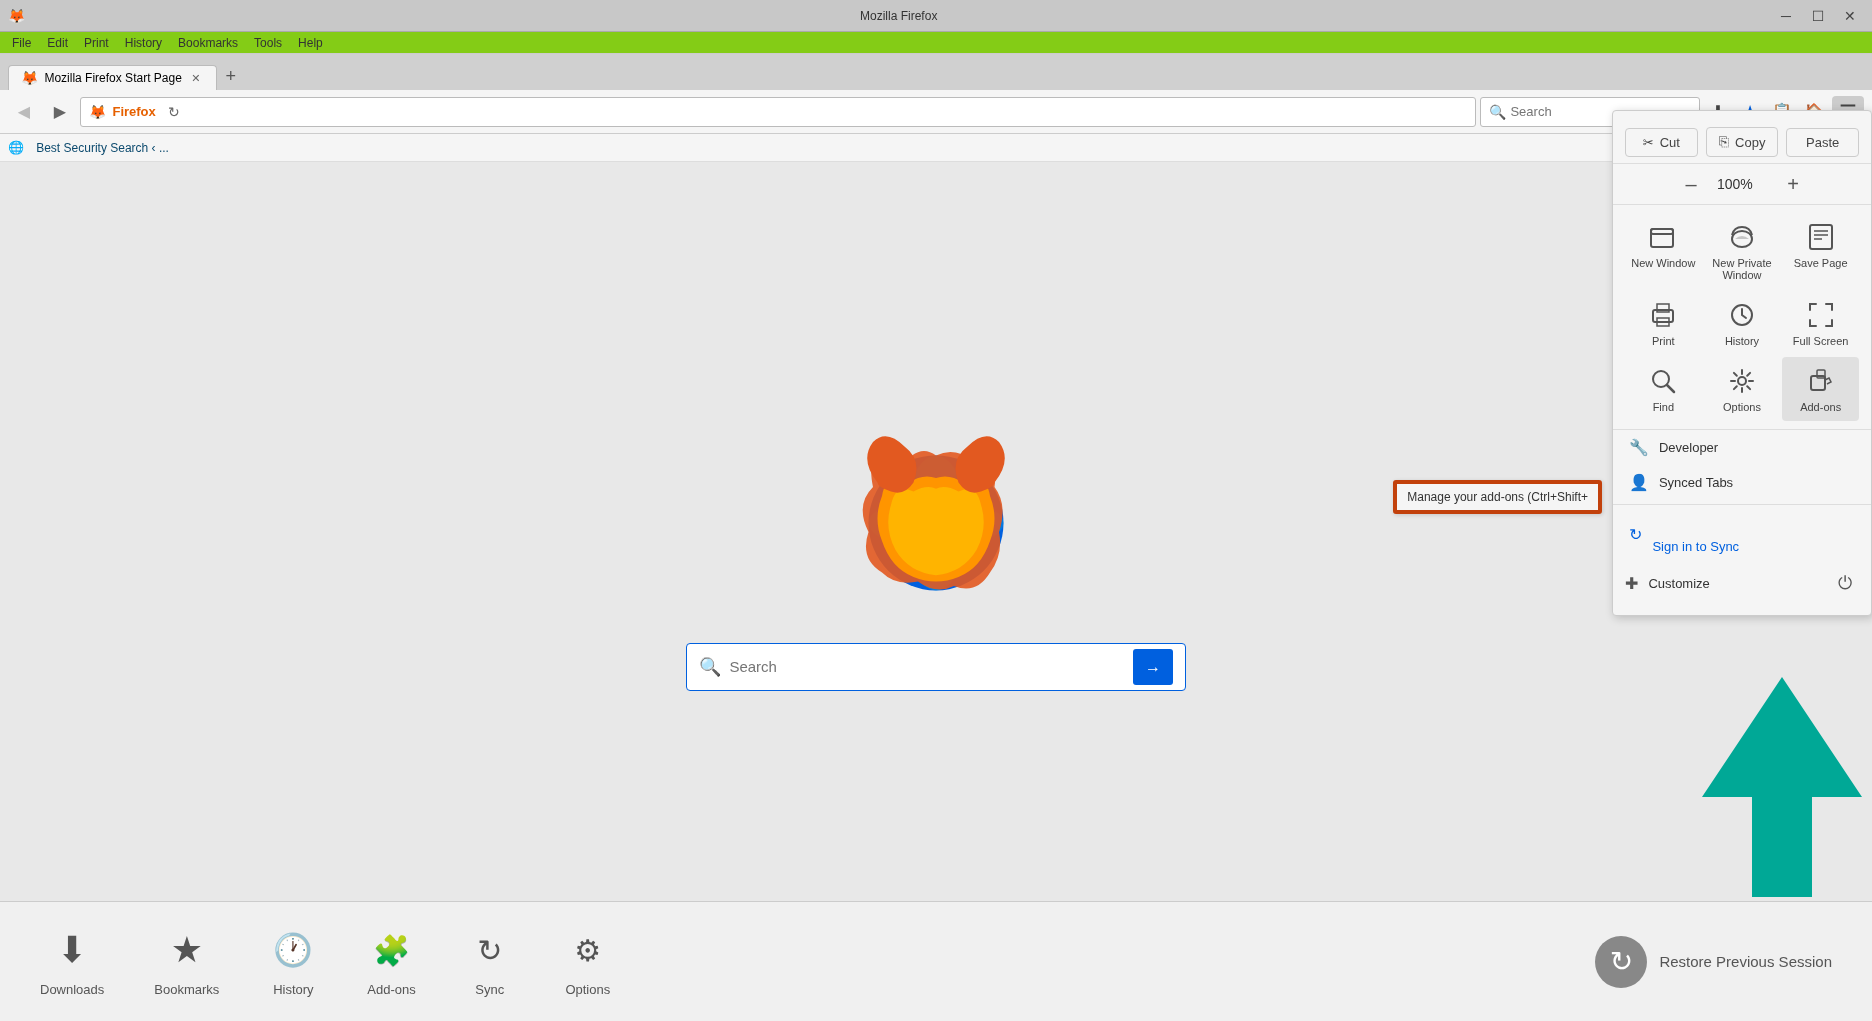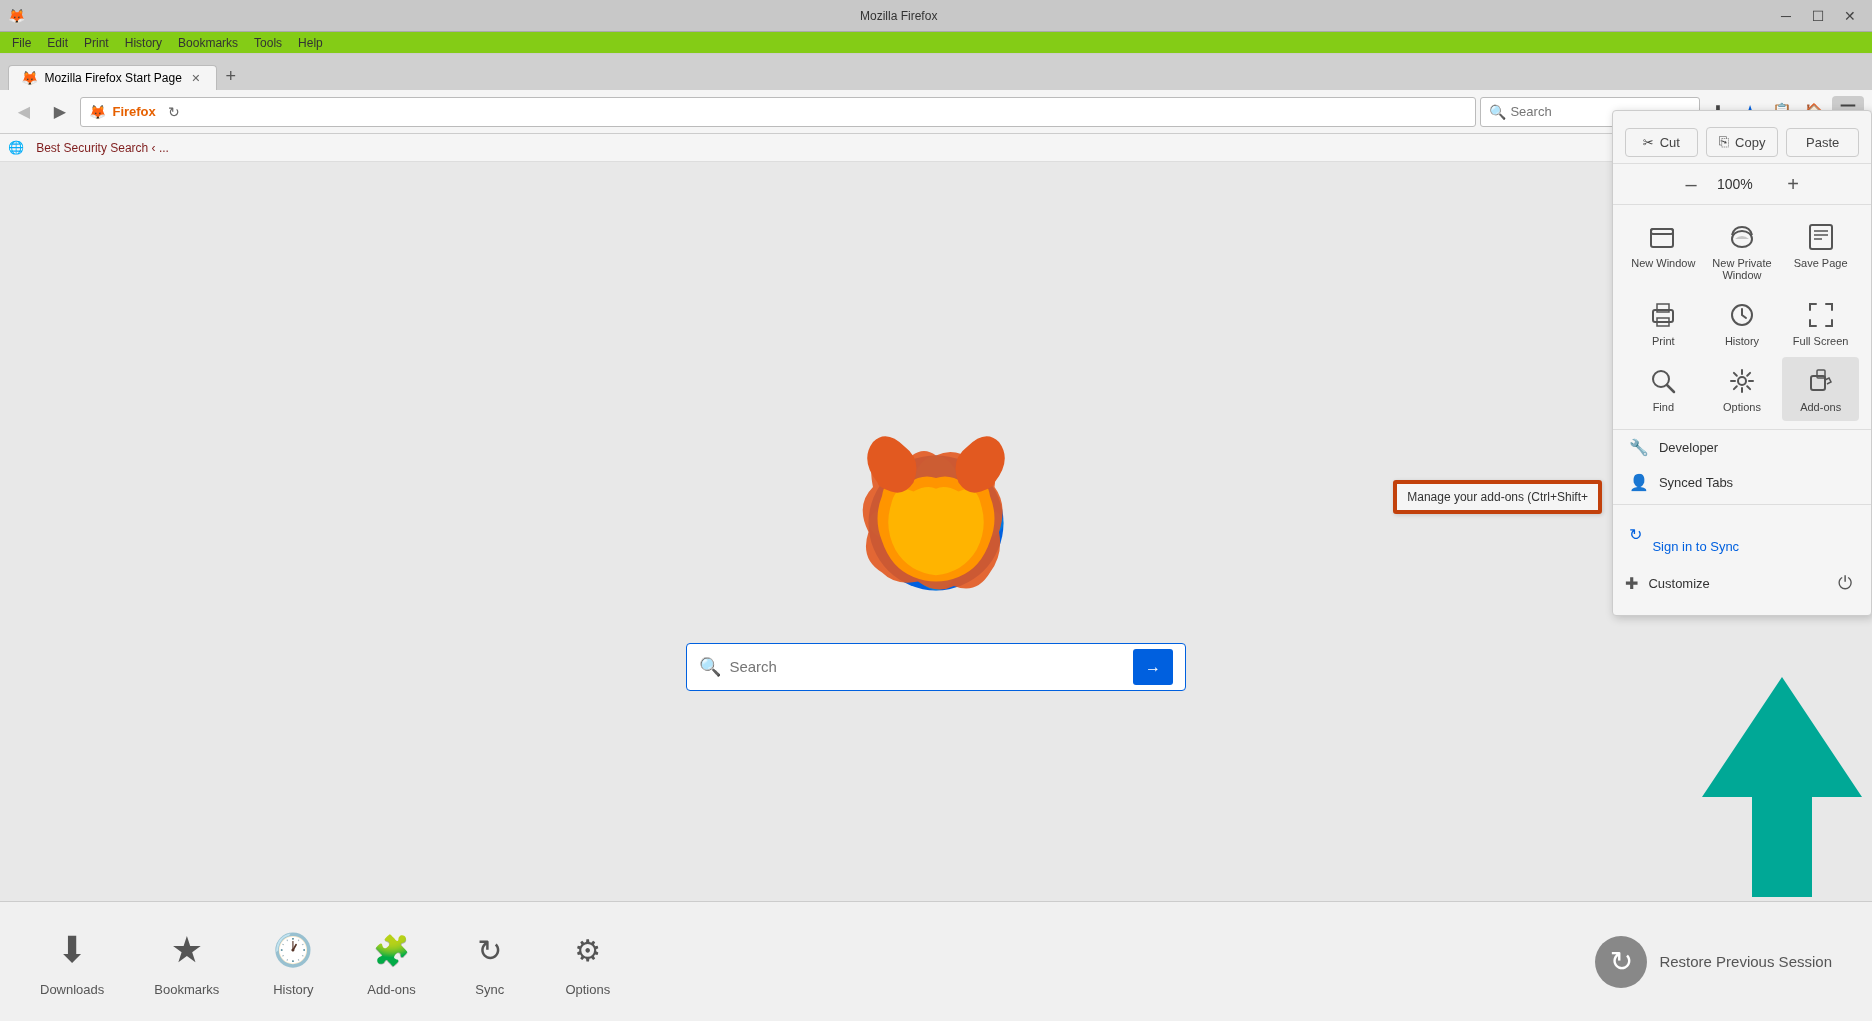--- a/index.html
+++ b/index.html
@@ -152,21 +152,21 @@
       height: 28px;
       display: flex;
       align-items: center;
       padding: 0 8px;
       border-bottom: 1px solid #ddd;
       font-size: 12px;
       gap: 4px;
     }
     .bookmark-item {
       display: flex; align-items: center; gap: 4px;
-      padding: 2px 8px; border-radius: 3px; cursor: pointer; color: #7f1d1d;
+      padding: 2px 8px; border-radius: 3px; cursor: pointer; color: #0c4a6e;
     }
 
     
     .main-content {
       background: #e8e8e8;
       position: relative;
       display: flex;
       flex-direction: column;
       align-items: center;
       justify-content: center;

